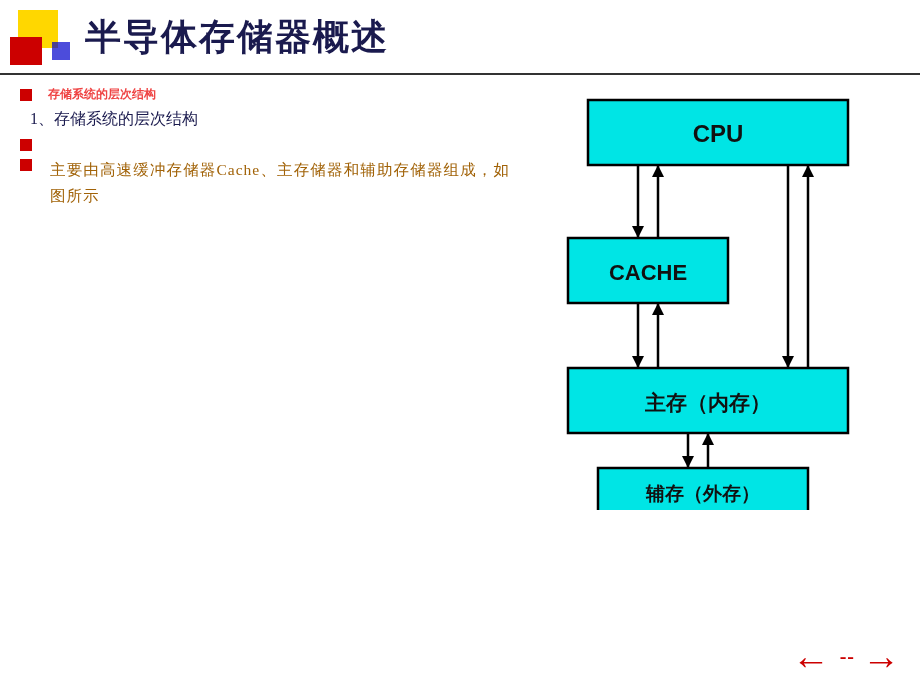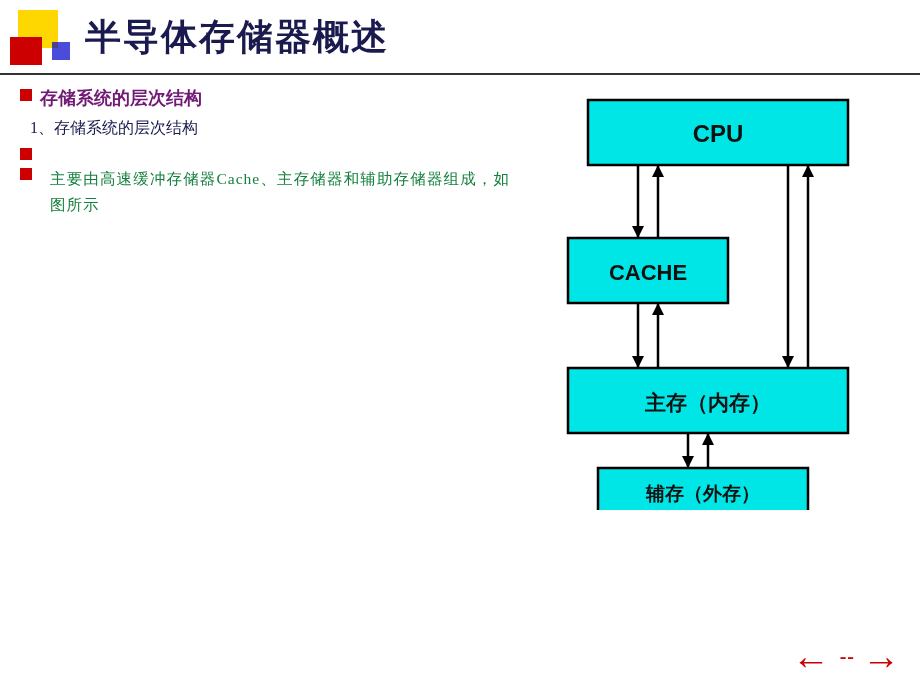--- a/index.html
+++ b/index.html
@@ -94,44 +94,45 @@
     .bullet-square {
       width: 12px;
       height: 12px;
       background: #CC0000;
       margin-top: 4px;
       margin-right: 8px;
       flex-shrink: 0;
     }
 
     .bullet-text {
-      font-size: 18px;
-      color: #701a75;
+      font-size: 12px;
+      color: #ef4444;
       line-height: 1.5;
       font-weight: bold;
+      margin-left: 8px;
     }
 
     .sub-heading {
       font-size: 16px;
       color: #1a1a4e;
       margin: 4px 0 4px 10px;
       line-height: 1.5;
     }
 
     .body-text {
       font-size: 15.5px;
       color: #1a1a4e;
       line-height: 1.7;
       margin: 2px 0 2px 10px;
       text-align: justify;
     }
 
     .body-text-wide {
       font-size: 15.5px;
-      color: #15803d;
+      color: #a16207;
       line-height: 1.7;
       margin: 2px 0 2px 10px;
       text-align: justify;
       letter-spacing: 1px;
     }
 
     
     .right-col {
       flex: 1;
       display: flex;

